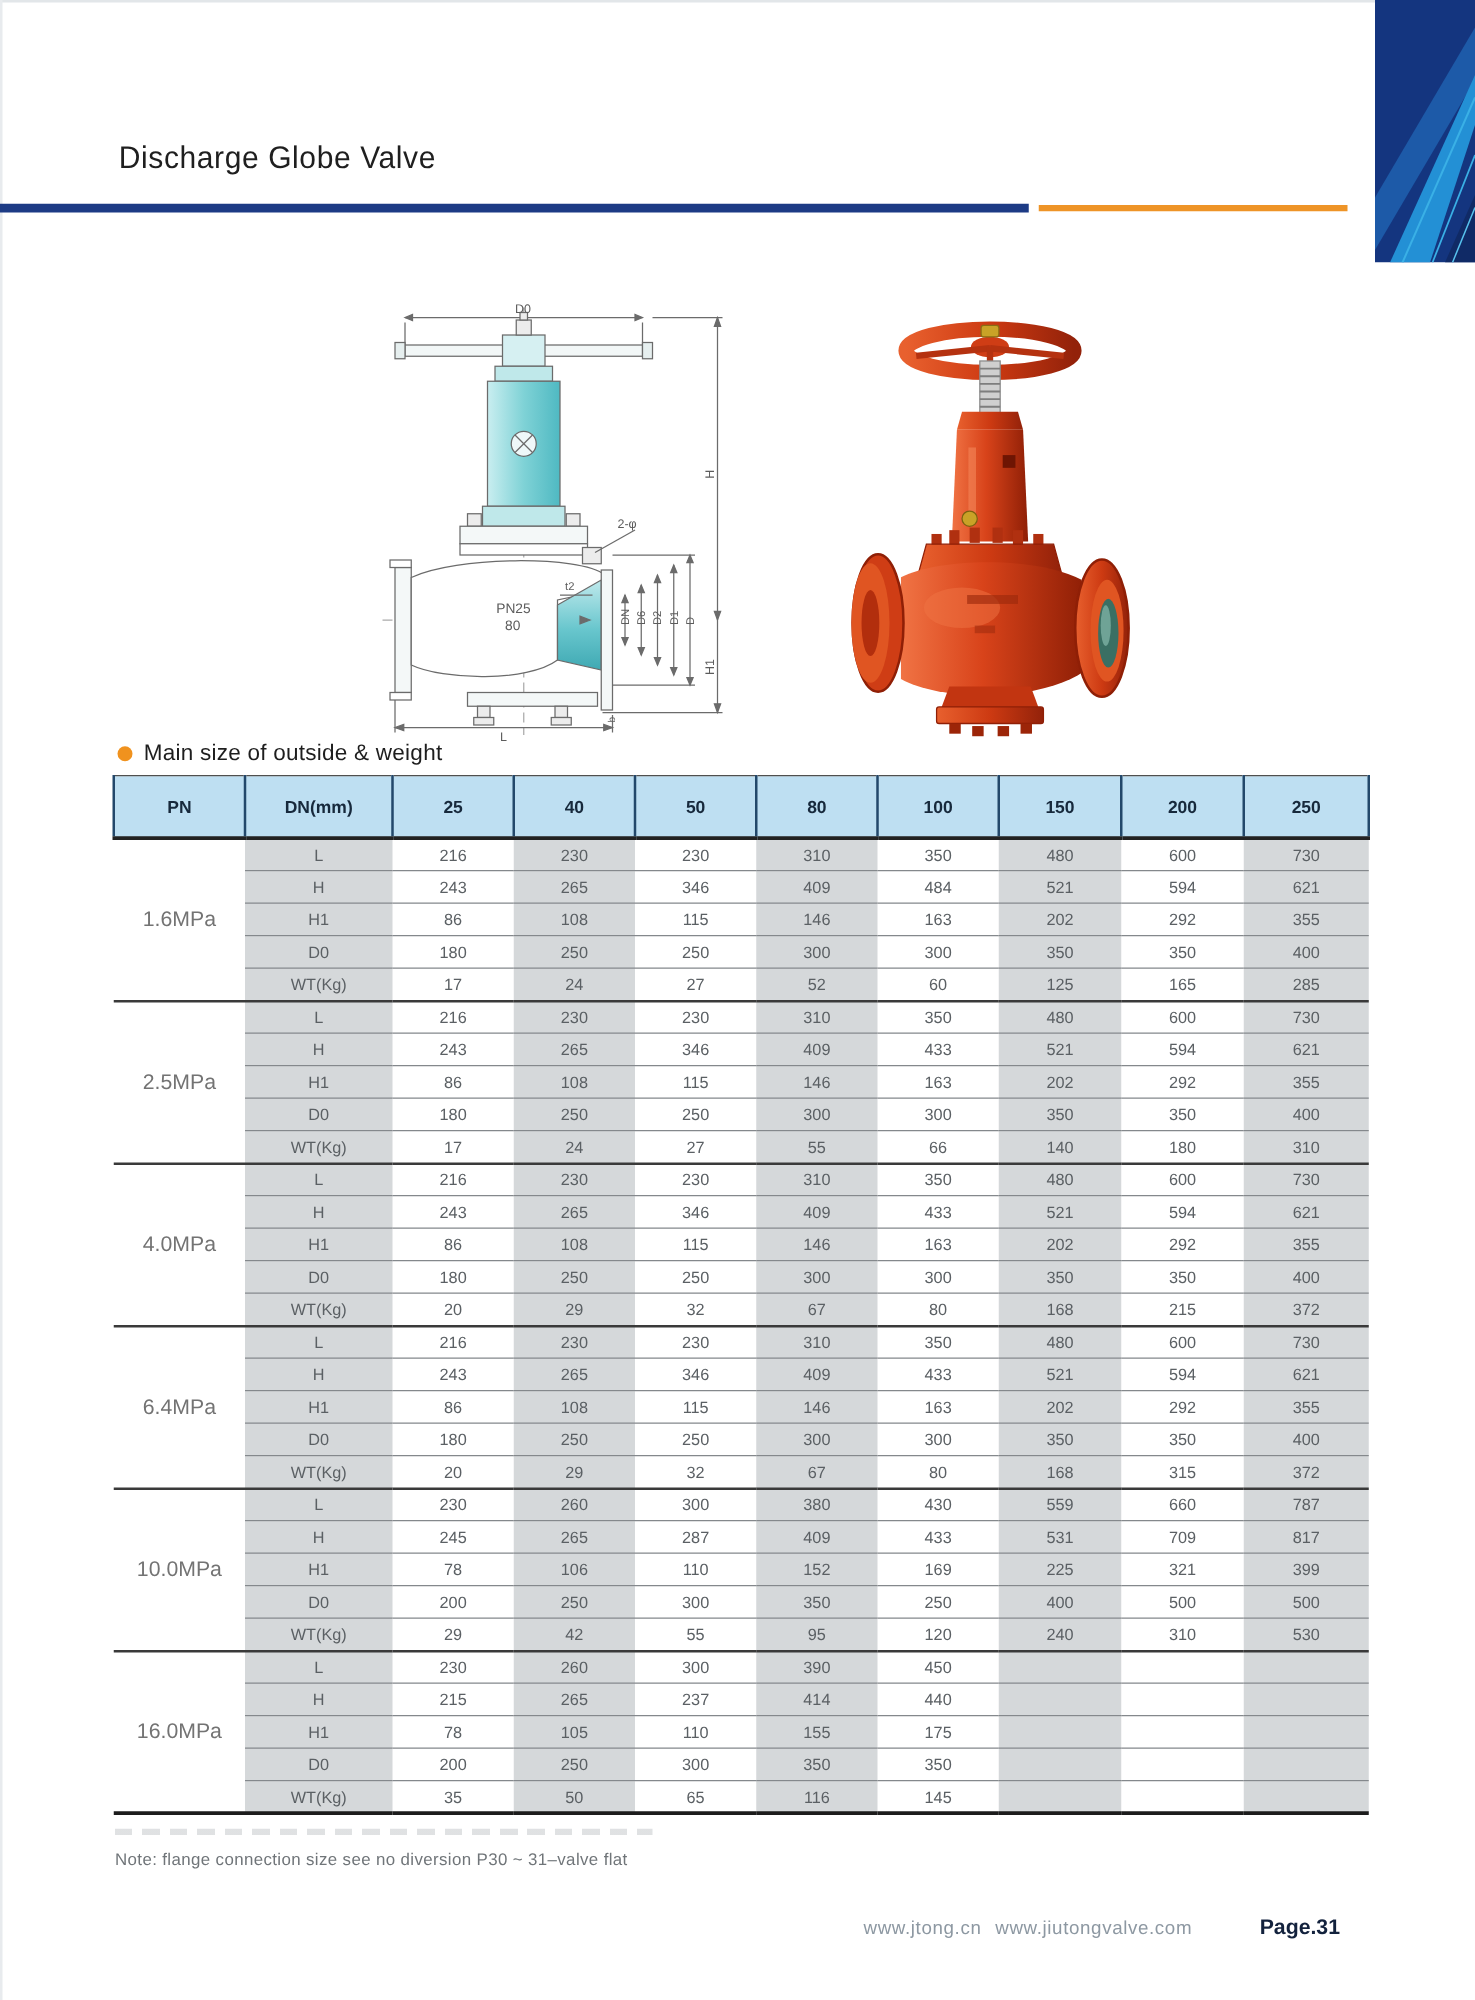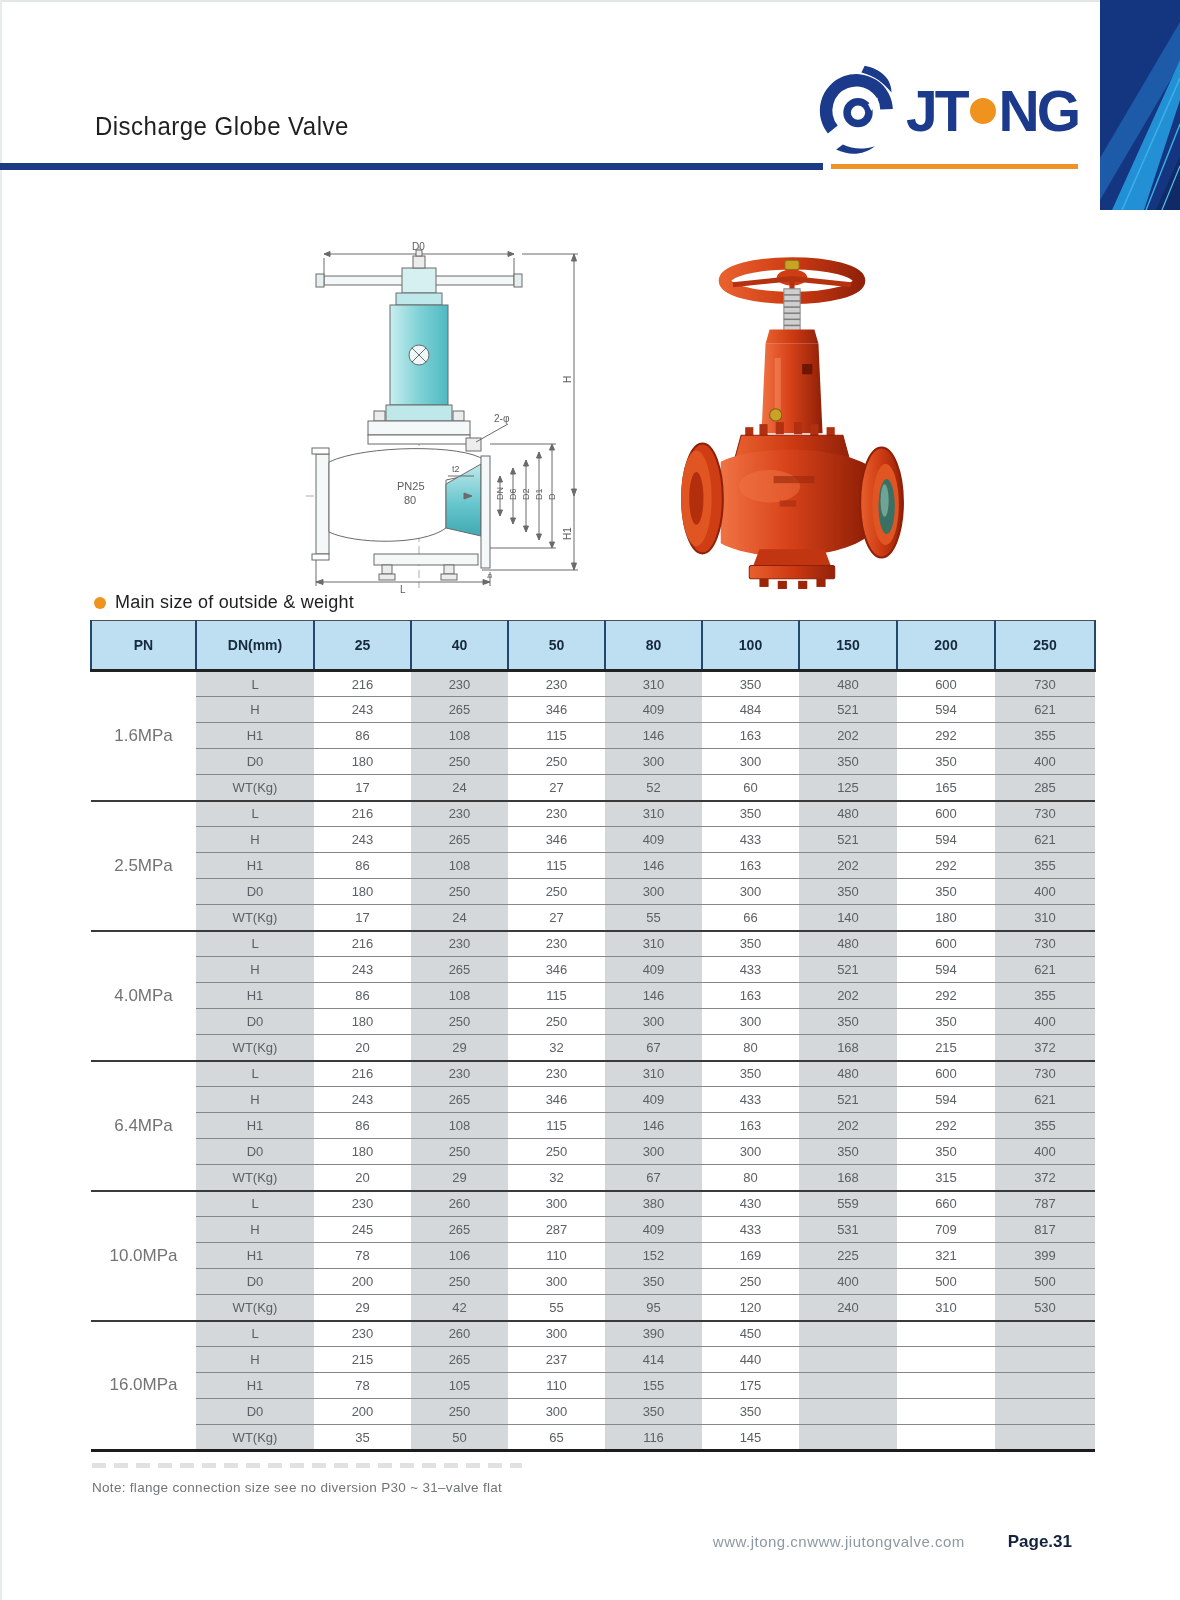--- a/index.html
+++ b/index.html
@@ -67,48 +67,34 @@
   .size-table tbody tr.first-body-row td{border-top:none;}
 
   .table-artifact{
     position:absolute;left:92px;top:1463px;width:430px;height:5px;opacity:.45;
     background:repeating-linear-gradient(90deg,#b9bdc0 0 14px,#ffffff 14px 22px);
   }
   .note-line{position:absolute;left:92px;top:1480px;font-size:13.5px;color:#707579;letter-spacing:.3px;}
 
   
   .footer{
-    position:absolute;right:108px;top:1532px;display:flex;align-items:baseline;gap:0;
+    position:absolute;right:108px;top:1532px;display:flex;align-items:baseline;gap:11px;
   }
   .footer .url{font-size:15px;color:#8d98a2;letter-spacing:.5px;}
   .footer .pageno{font-size:17px;font-weight:bold;color:#13223d;margin-left:43px;}
 </style>
 </head>
 <body>
 
 <div class="page">
   <div class="edge-top"></div>
   <div class="edge-left"></div>
 
   <div class="doc-title">Discharge Globe Valve</div>
 
-  <div class="brand">
-    <svg width="84" height="94" viewBox="0 0 100 112">
-      <path d="M20 78 A36 36 0 1 1 84 54" fill="none" stroke="#1b3a8c" stroke-width="15"></path>
-      <path d="M58 2 C78 6 90 18 90 34 C80 22 70 14 54 10 Z" fill="#1b3a8c"></path>
-      <path d="M24 102 C40 110 58 108 70 98 C58 102 44 102 32 96 Z" fill="#1b3a8c"></path>
-      <circle cx="50" cy="58" r="13" fill="none" stroke="#1b3a8c" stroke-width="9"></circle>
-      <path d="M62 48 L74 40 L66 56 Z" fill="#ffffff"></path>
-    </svg>
-    <div class="brand-text">
-      <span class="word">JT</span>
-      <span class="brand-o"></span>
-      <span class="word">NG</span>
-    </div>
-  </div>
 
   <div class="rule-navy"></div>
   <div class="rule-orange"></div>
 
   <svg class="corner-band" viewBox="0 0 80 210">
     <rect x="0" y="0" width="80" height="210" fill="#14357f"></rect>
     <polygon points="0,158 80,22 80,64 0,200" fill="#1d5aa8"></polygon>
     <polygon points="12,210 80,60 80,100 44,210" fill="#2390d5"></polygon>
     <polygon points="56,210 80,156 80,210" fill="#102a66"></polygon>
     <line x1="22" y1="210" x2="80" y2="78" stroke="#3ab0e6" stroke-width="1.6"></line>

